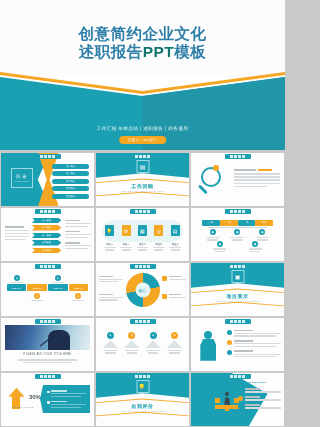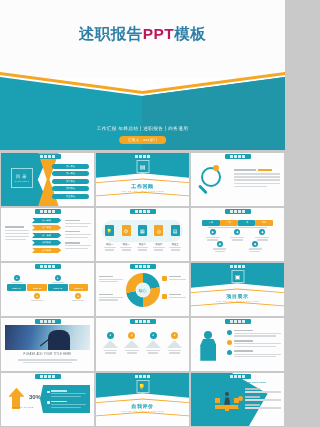--- a/index.html
+++ b/index.html
@@ -30,21 +30,21 @@
     clip-path: polygon(0 2px, 50% 21px, 100% 2px, 100% 5px, 50% 24px, 0 5px);
   }
   .cover-title {
     position:absolute; left:0; top:25px; width:285px;
     text-align:center; line-height:1.18;
   }
   .cover-title .l1, .cover-title .l2 {
     display:block; font-size:15.5px; font-weight:bold;
     color:#2e7fa8; letter-spacing:0.5px;
   }
-  .cover-title .l2 .grn { color:#be185d; }
+  .cover-title .l2 .grn { color:#0f766e; }
   .cover-sub {
     position:absolute; left:0; top:126px; width:285px; text-align:center;
     font-size:4.6px; color:#e8f6f8; letter-spacing:0.4px;
   }
   .cover-btn {
     position:absolute; left:50%; top:136px; transform:translateX(-50%);
     background:#f5a623; color:#ffffff; font-size:3.6px;
     padding:2px 9px; border-radius:6px; letter-spacing:0.3px; white-space:nowrap;
   }
 
@@ -254,20 +254,21 @@
 
 <div class="page">
 
   <div class="cover">
     <div class="cover-top"></div>
     <div class="cover-bottom"></div>
     <div class="cover-bottom-r"></div>
     <div class="cover-chevron"></div>
 
     <div class="cover-title">
+      <span class="l1">创意简约企业文化</span>
       <span class="l2"><span>述职报告</span><span class="grn">PPT</span><span>模板</span></span>
     </div>
 
     <div class="cover-sub">工作汇报 年终总结 | 述职报告 | 商务通用</div>
     <div class="cover-btn">汇报人：xxx部门</div>
   </div>
 
   <div class="grid">
 
     <div class="slide">

